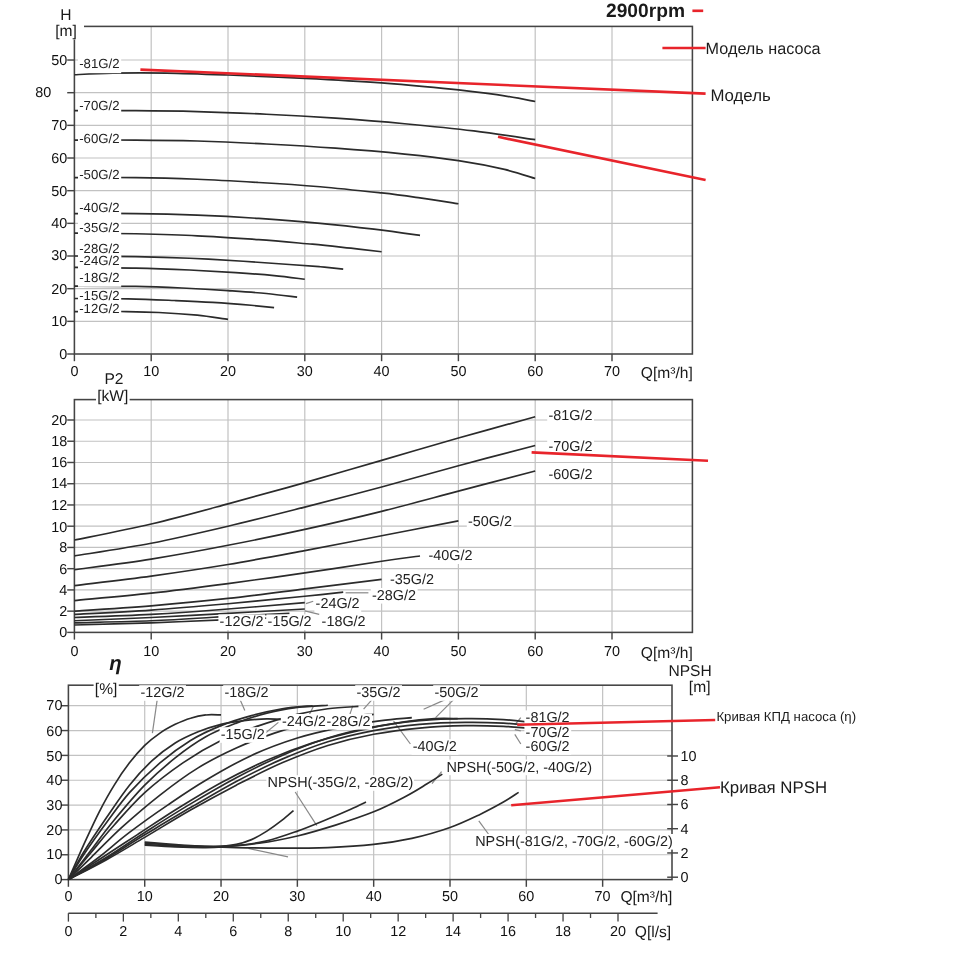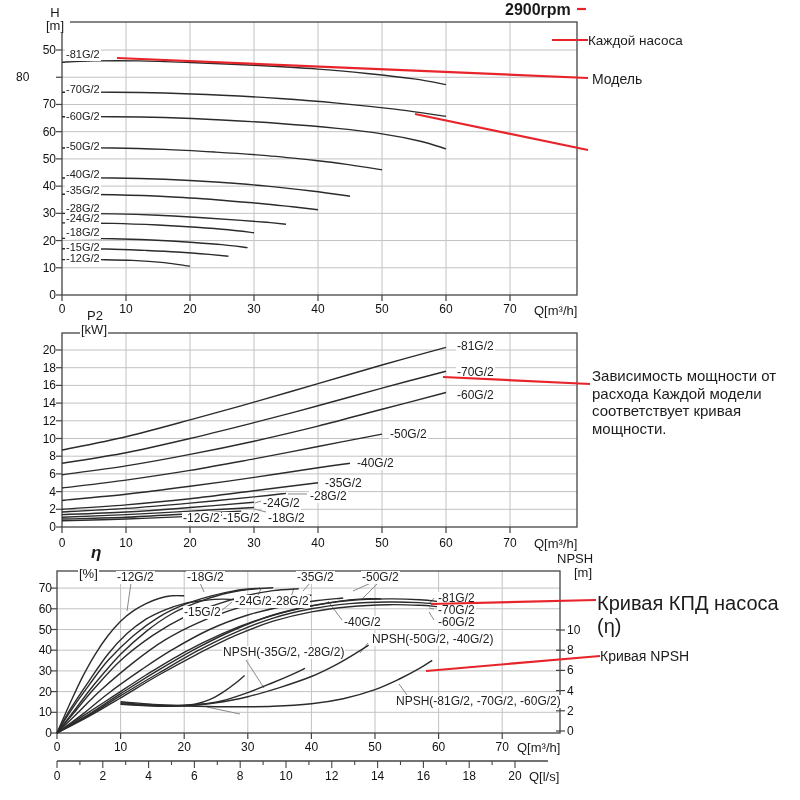--- a/index.html
+++ b/index.html
@@ -232,39 +232,33 @@
     <div class="axis-title" style="left:80px;top:322px;">[kW]</div>
     <div class="axis-title" style="left:533px;top:536px;">Q[m³/h]</div>
 
     <div class="axis-title" style="left:90px;top:543px;font-size:17px;font-weight:bold;font-style:italic;">η</div>
     <div class="axis-title" style="left:78px;top:566px;">[%]</div>
     <div class="axis-title" style="left:556px;top:551px;">NPSH</div>
     <div class="axis-title" style="left:573px;top:565px;">[m]</div>
     <div class="axis-title" style="left:516px;top:740px;">Q[m³/h]</div>
     <div class="axis-title" style="left:528px;top:769px;">Q[l/s]</div>
 
-    <div class="ann" style="left:588px;top:33px;font-size:13.5px;">Каждой насоса</div>
+    <div class="ann" style="left:588px;top:33px;font-size:13.5px;">Модель насоса</div>
     <div class="ann" style="left:592px;top:71px;font-size:14px;">Модель</div>
-    <div class="ann" style="left:592px;top:367px;width:195px;font-size:15px;line-height:17.5px;">Зависимость
-мощности от
-расхода
-Каждой модели
-соответствует
-кривая мощности.</div>
-    <div class="ann" style="left:597px;top:592px;font-size:20px;">Кривая КПД насоса (η)</div>
+    <div class="ann" style="left:597px;top:592px;font-size:11px;">Кривая КПД насоса (η)</div>
     <div class="ann" style="left:600px;top:648px;font-size:14px;">Кривая NPSH</div>
   <div class="tick" style="left: 16px; top: 288px; width: 40px; text-align: right;">0</div>
       <div class="tick" style="left: 16px; top: 260.78px; width: 40px; text-align: right;">10</div>
       <div class="tick" style="left: 16px; top: 233.56px; width: 40px; text-align: right;">20</div>
       <div class="tick" style="left: 16px; top: 206.34px; width: 40px; text-align: right;">30</div>
       <div class="tick" style="left: 16px; top: 179.12px; width: 40px; text-align: right;">40</div>
       <div class="tick" style="left: 16px; top: 151.9px; width: 40px; text-align: right;">50</div>
       <div class="tick" style="left: 16px; top: 124.68px; width: 40px; text-align: right;">60</div>
       <div class="tick" style="left: 16px; top: 97.46px; width: 40px; text-align: right;">70</div>
-      <div class="tick" style="left: 16px; top: 70.24px; width: 40px; text-align: left;">80</div>
+      <div class="tick" style="left: 16px; top: 70.24px; width: 40px; text-align: center;">80</div>
       <div class="tick" style="left: 16px; top: 43.02px; width: 40px; text-align: right;">50</div>
       <div class="tick" style="left: 47px; top: 302px; width: 30px; text-align: center;">0</div>
       <div class="tick" style="left: 111px; top: 302px; width: 30px; text-align: center;">10</div>
       <div class="tick" style="left: 175px; top: 302px; width: 30px; text-align: center;">20</div>
       <div class="tick" style="left: 239px; top: 302px; width: 30px; text-align: center;">30</div>
       <div class="tick" style="left: 303px; top: 302px; width: 30px; text-align: center;">40</div>
       <div class="tick" style="left: 367px; top: 302px; width: 30px; text-align: center;">50</div>
       <div class="tick" style="left: 431px; top: 302px; width: 30px; text-align: center;">60</div>
       <div class="tick" style="left: 495px; top: 302px; width: 30px; text-align: center;">70</div>
       <div class="clabel" style="left: 65px; top: 49px; font-size: 11px;">-81G/2</div>

